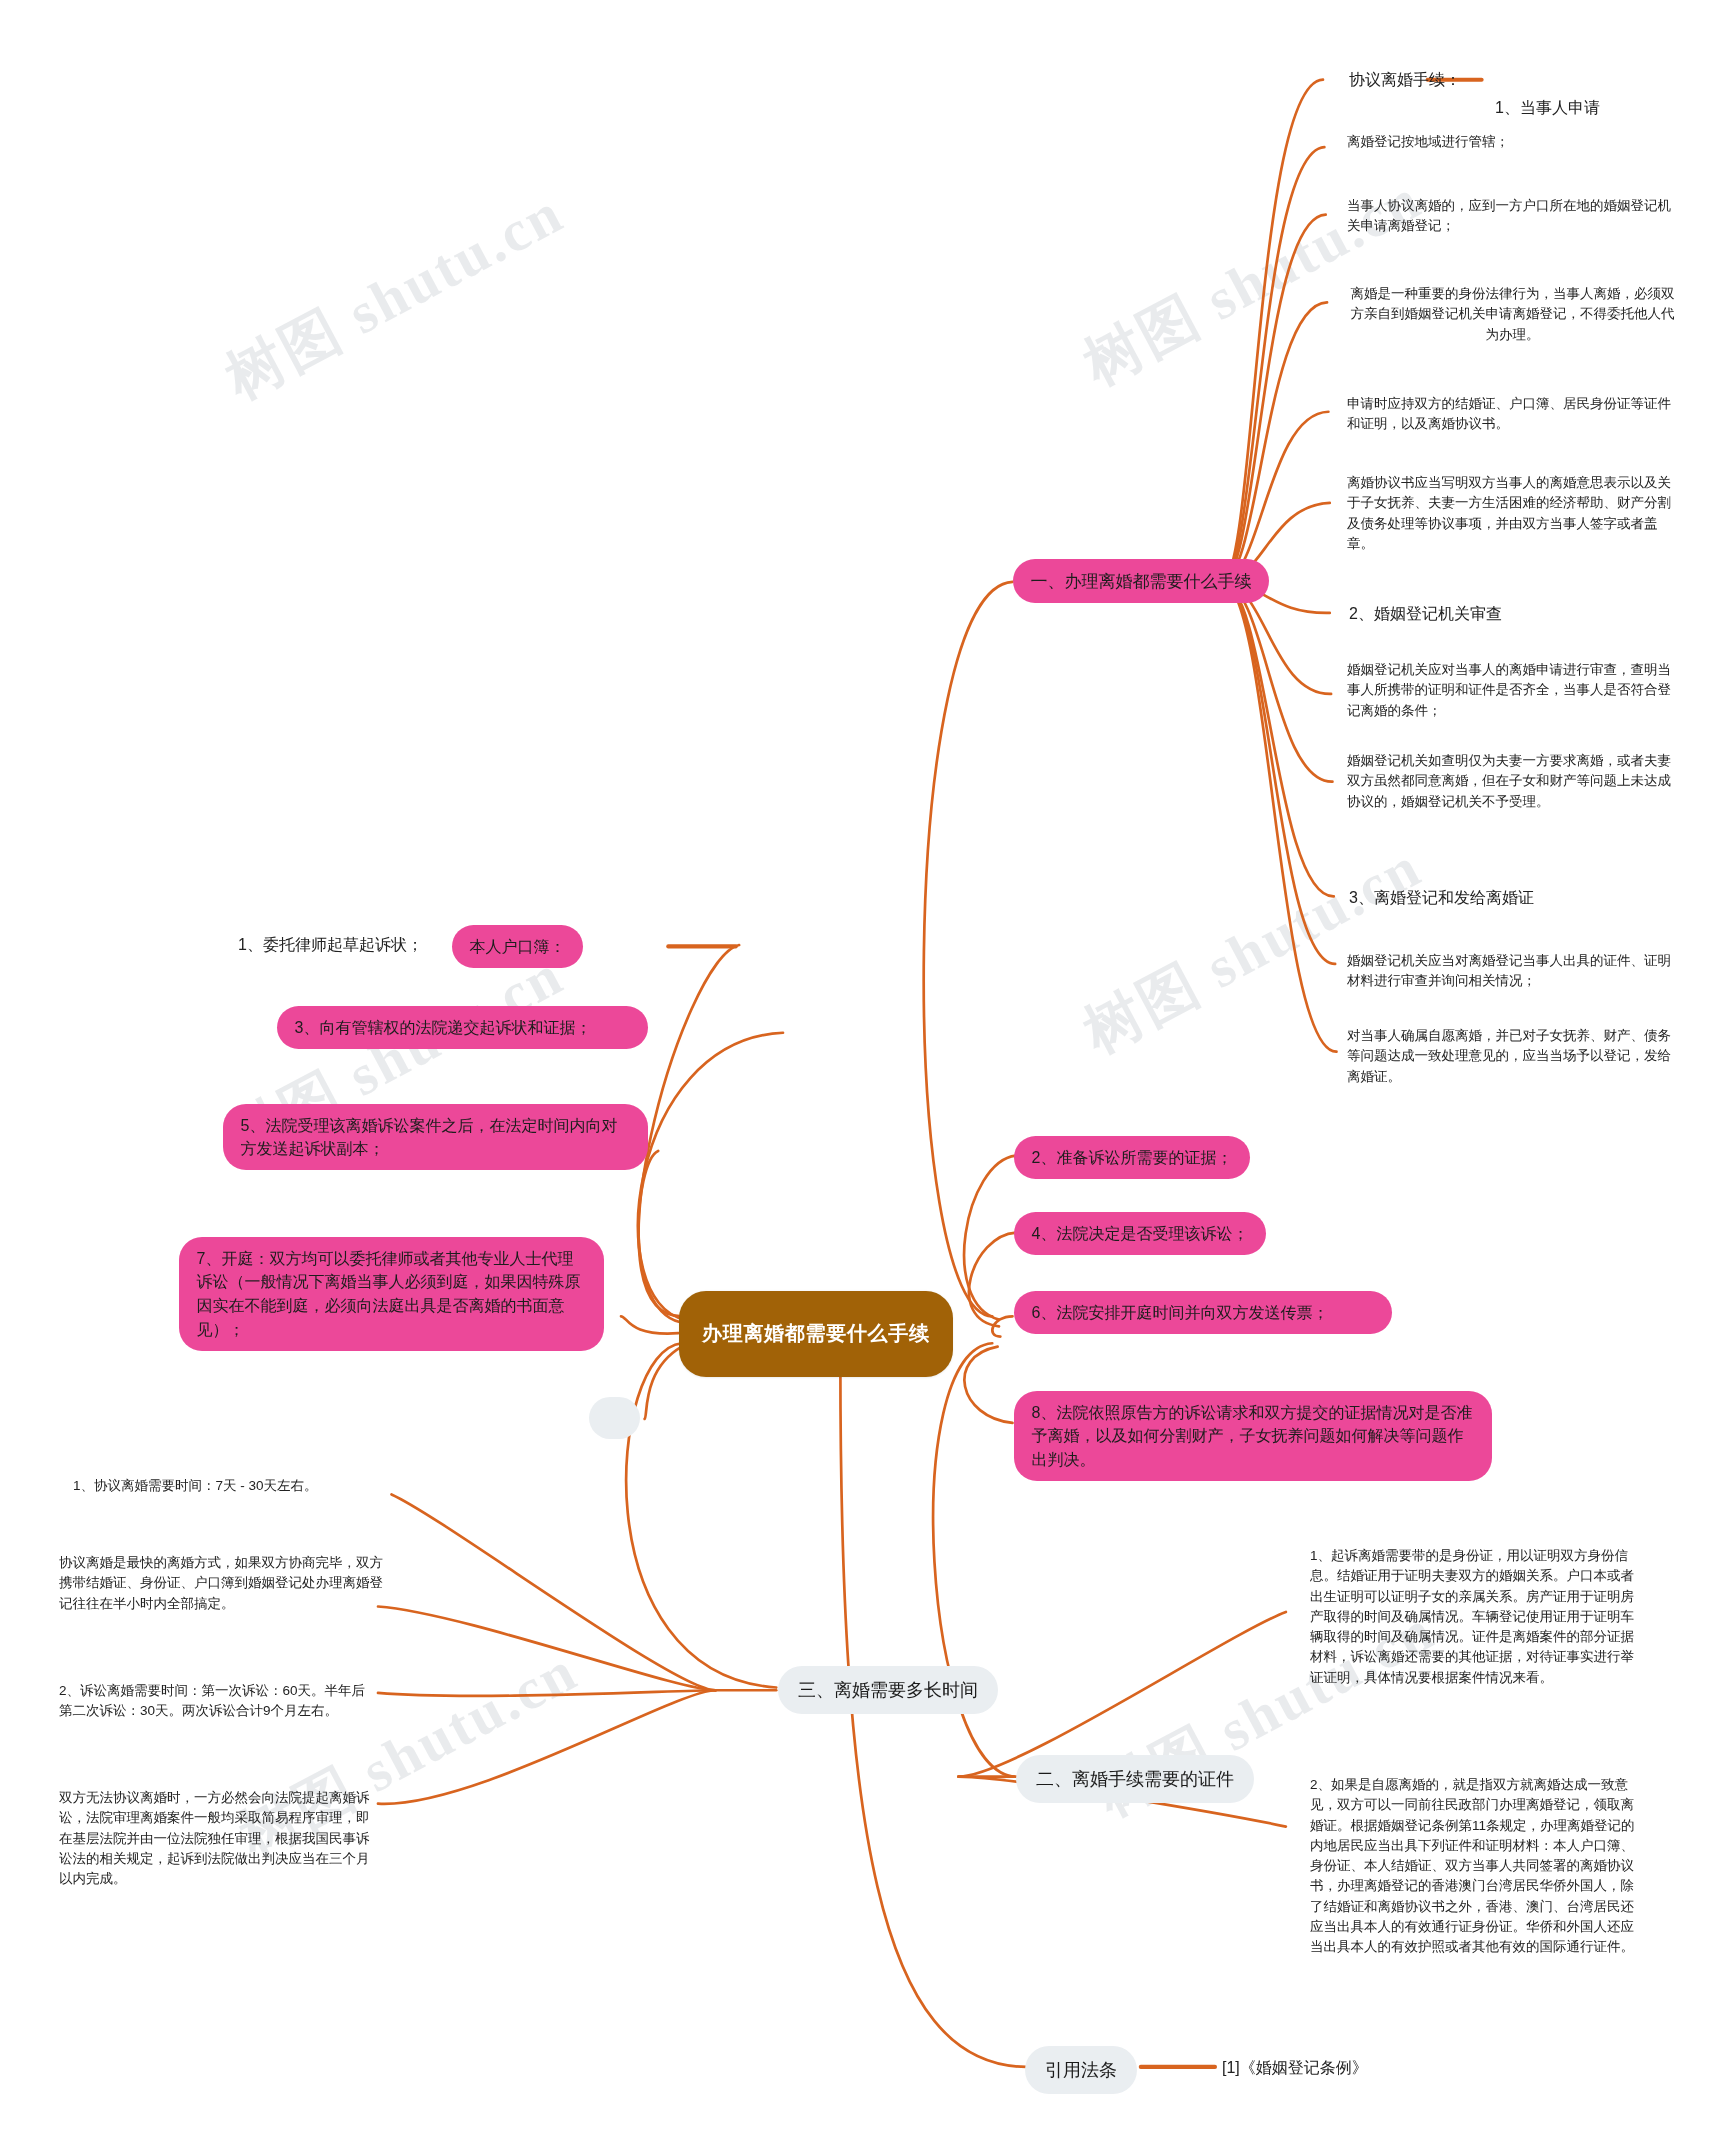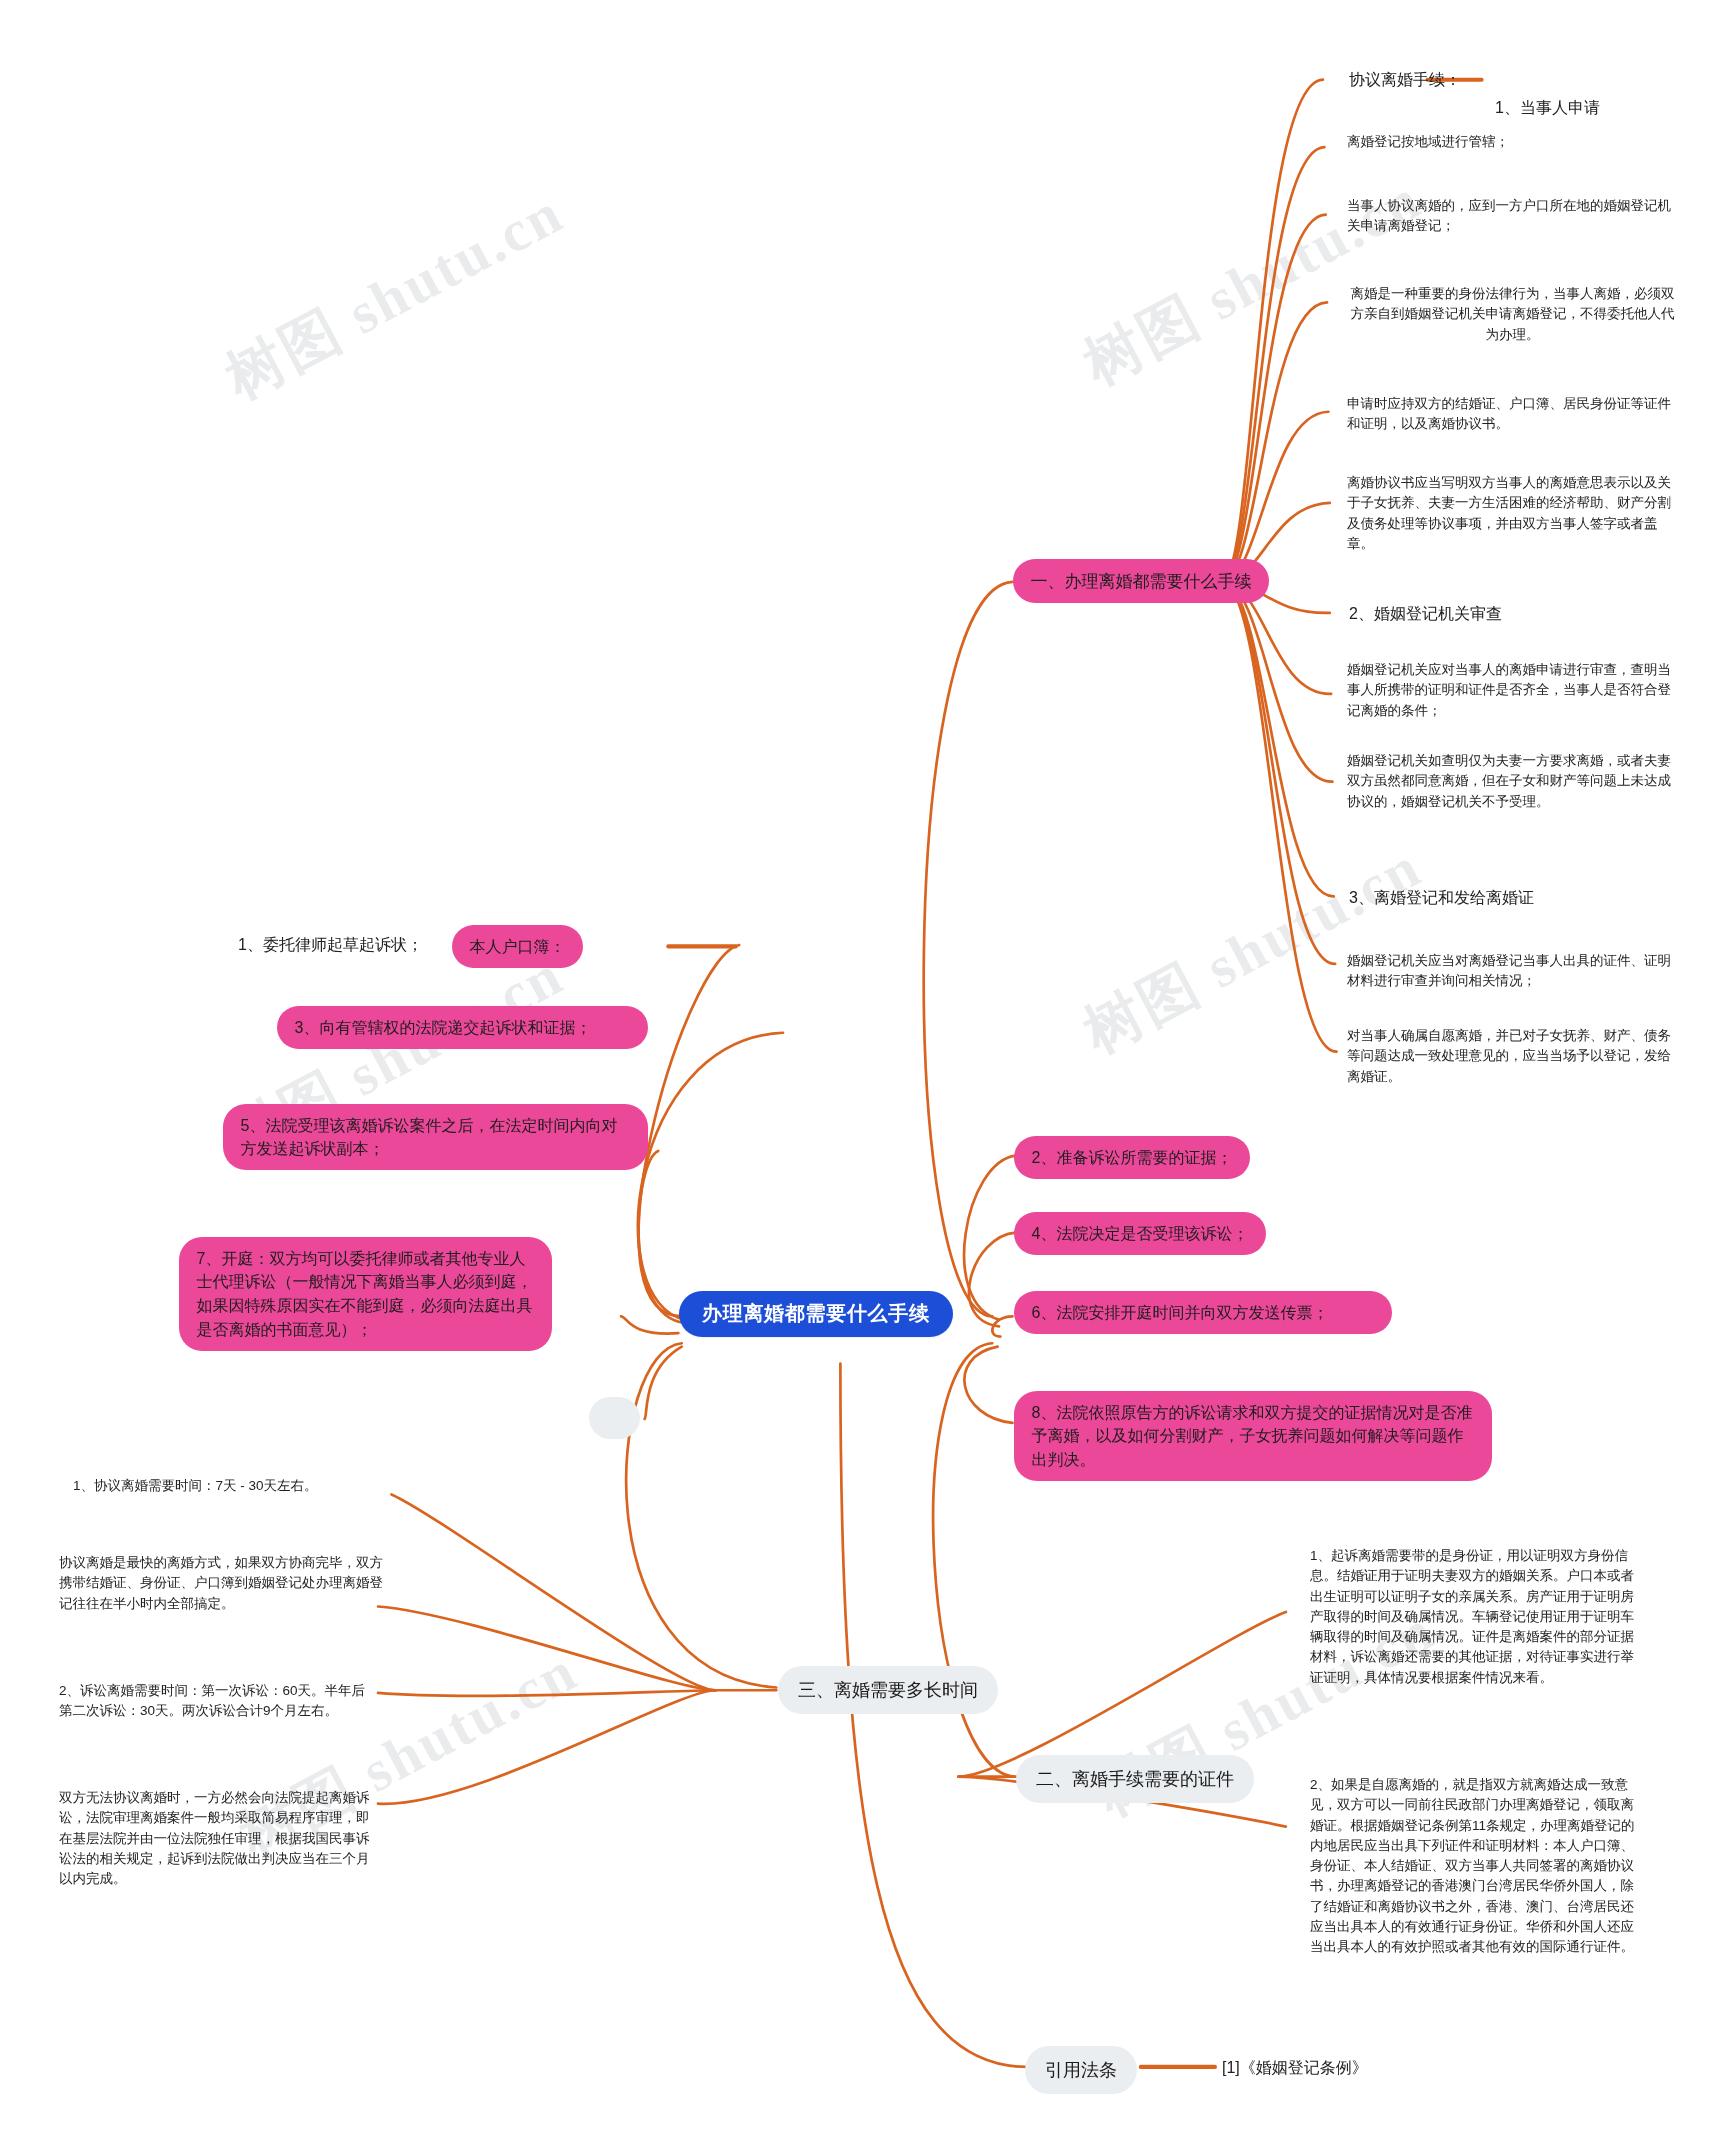--- a/index.html
+++ b/index.html
@@ -49,24 +49,24 @@
     background: #ec4899;
     border-radius: 23px;
     padding: 9.5px 17.6px;
     font-size: 17px;
     color: #1d1d1d;
   }
   .node.pill.small {
     font-size: 16px;
   }
   .node.root {
-    background: #1d4ed8;
+    background: #a16207;
     color: #ffffff;
     border-radius: 27px;
-    padding: 8px 23px;
+    padding: 28px 23px;
     font-size: 20px;
     font-weight: 600;
     letter-spacing: 0.7px;
     white-space: nowrap;
     box-shadow: 0 0.7px 2px rgba(0,0,0,.08);
   }
   .node.blank {
     background: #eaeef1;
     border-radius: 23px;
     width: 51px;
@@ -191,21 +191,21 @@
   <div class="node plain para" style="left:1347px; top:1026px; width:331px;">对当事人确属自愿离婚，并已对子女抚养、财产、债务等问题达成一致处理意见的，应当当场予以登记，发给离婚证。</div>
 
   <div class="node plain leaf-label" style="left:238px; top:933px;">1、委托律师起草起诉状；</div>
 
   <div class="node pill small" style="left:452px; top:925px;">本人户口簿：</div>
 
   <div class="node pill small" style="left:277px; top:1006px; width:371px;">3、向有管辖权的法院递交起诉状和证据；</div>
 
   <div class="node pill small" style="left:223px; top:1104px; width:425px;">5、法院受理该离婚诉讼案件之后，在法定时间内向对方发送起诉状副本；</div>
 
-  <div class="node pill small" style="left:179px; top:1237px; width:373px;">7、开庭：双方均可以委托律师或者其他专业人士代理诉讼（一般情况下离婚当事人必须到庭，如果因特殊原因实在不能到庭，必须向法庭出具是否离婚的书面意见）；</div>
+  <div class="node pill small" style="left:179px; top:1237px; width:425px;">7、开庭：双方均可以委托律师或者其他专业人士代理诉讼（一般情况下离婚当事人必须到庭，如果因特殊原因实在不能到庭，必须向法庭出具是否离婚的书面意见）；</div>
 
   <div class="node blank" style="left:589px; top:1397px;"></div>
 
   <div class="node root" style="left:679px; top:1291px;">办理离婚都需要什么手续</div>
 
   <div class="node pill small" style="left:1014px; top:1136px;">2、准备诉讼所需要的证据；</div>
 
   <div class="node pill small" style="left:1014px; top:1212px;">4、法院决定是否受理该诉讼；</div>
 
   <div class="node pill small" style="left:1014px; top:1291px; width:378px;">6、法院安排开庭时间并向双方发送传票；</div>

